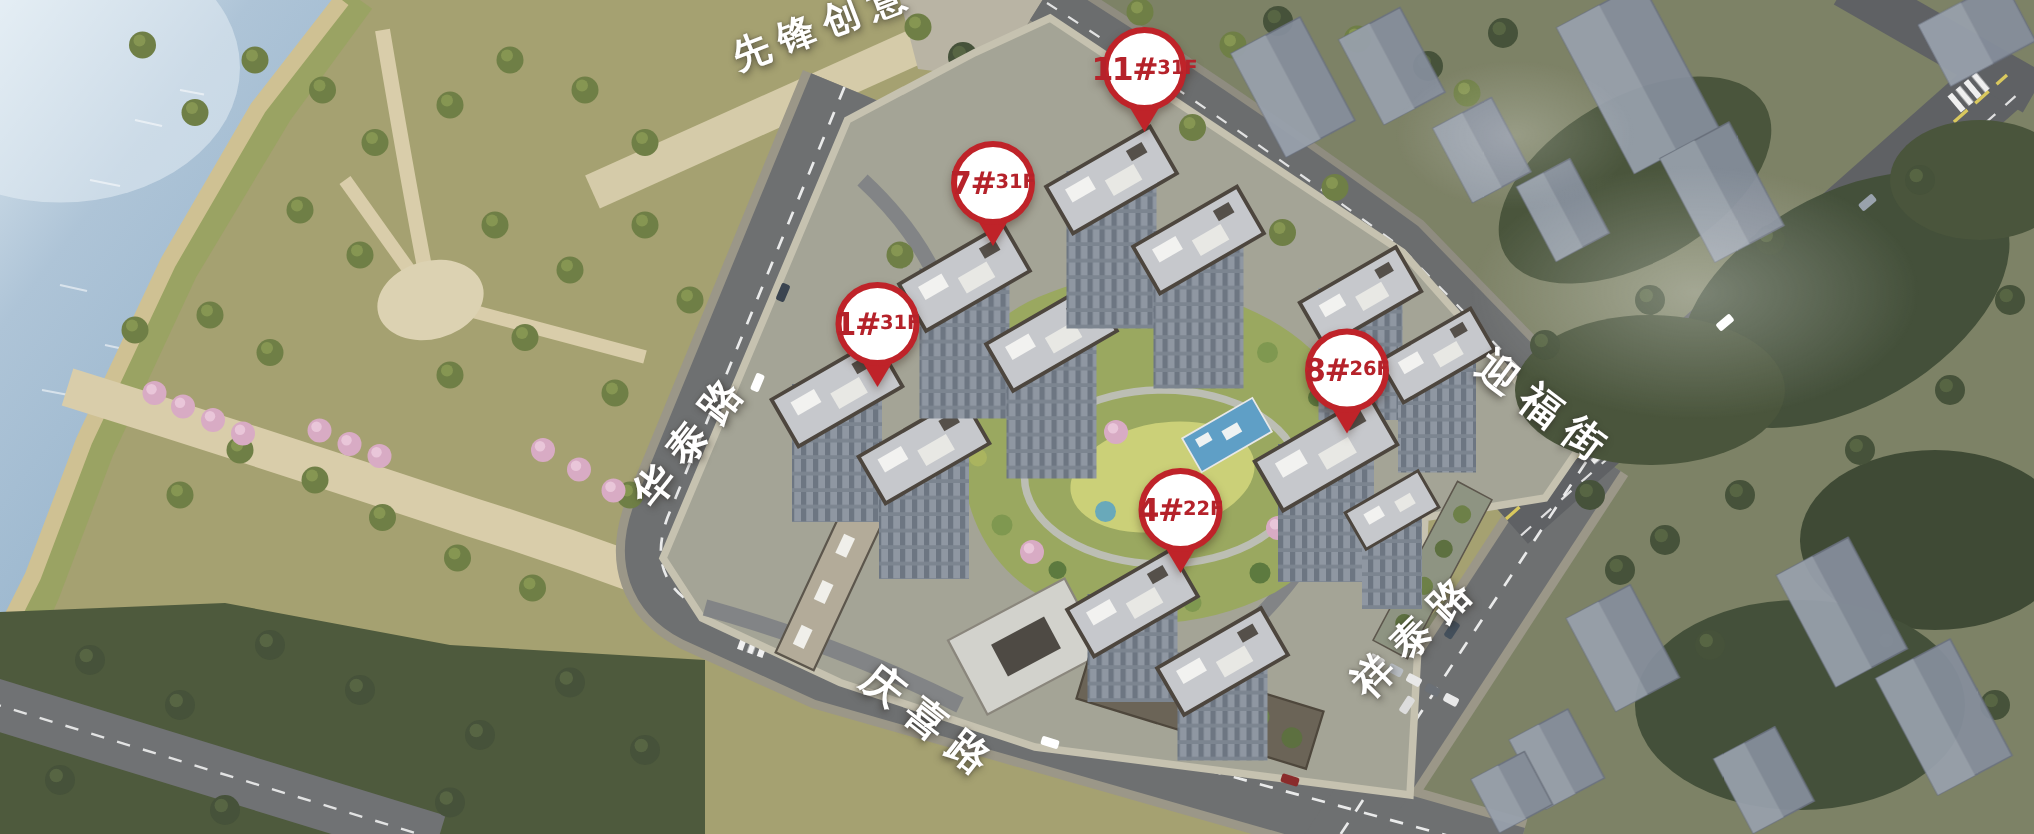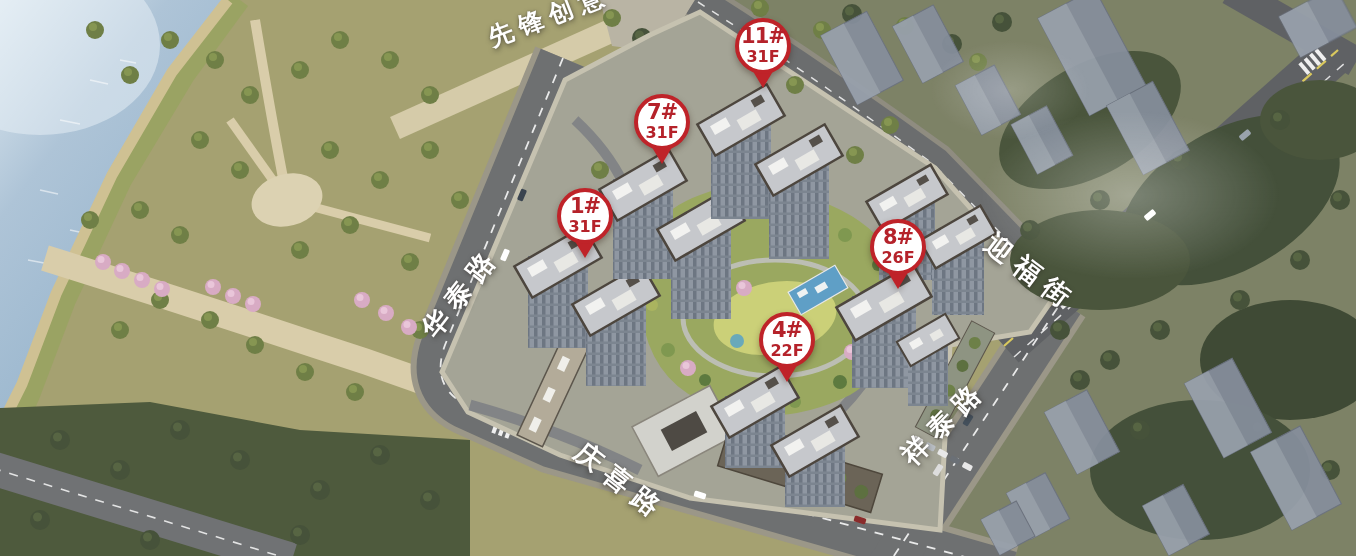--- a/index.html
+++ b/index.html
@@ -7,24 +7,24 @@
          font-family:"DejaVu Sans","Liberation Sans",sans-serif;}
   .stage svg{position:absolute;left:0;top:0;display:block;}
   
   .pin-layer{position:absolute;inset:0;pointer-events:none;}
   .pin{position:absolute;width:58px;transform:translateX(-50%);text-align:center;
        pointer-events:auto;cursor:pointer;
        filter:drop-shadow(0 3px 3px rgba(40,20,10,.35));}
   .pin-circle{box-sizing:border-box;position:relative;z-index:2;margin:0 auto;
        width:56px;height:56px;border-radius:50%;background:#fff;
        border:4px solid var(--pin-red,#bf2329);
-       display:flex;flex-direction:column;align-items:center;justify-content:center;}
+       display:flex;flex-direction:row;align-items:center;justify-content:center;}
   .pin-id{font-weight:800;font-size:21px;line-height:1;letter-spacing:-1px;
        color:var(--pin-text-red,#b5222a);}
-  .pin-floors{font-weight:700;font-size:16px;line-height:1.1;margin-top:1px;
+  .pin-floors{font-weight:700;font-size:13px;line-height:1.1;margin-top:1px;
        color:var(--pin-text-red,#b5222a);}
   .pin-tail{position:relative;z-index:1;width:0;height:0;margin:-11px auto 0;
        border-left:15px solid transparent;border-right:15px solid transparent;
        border-top:25px solid var(--pin-red,#bf2329);}
   
   .label-layer{position:absolute;inset:0;pointer-events:none;}
   .road-label{position:absolute;white-space:nowrap;font-weight:700;
        color:var(--road-label,#fff);
        transform:translate(-50%,-50%) rotate(var(--a,0deg));
        text-shadow:0 2px 5px rgba(45,40,35,.6),0 0 2px rgba(70,65,60,.5);}

